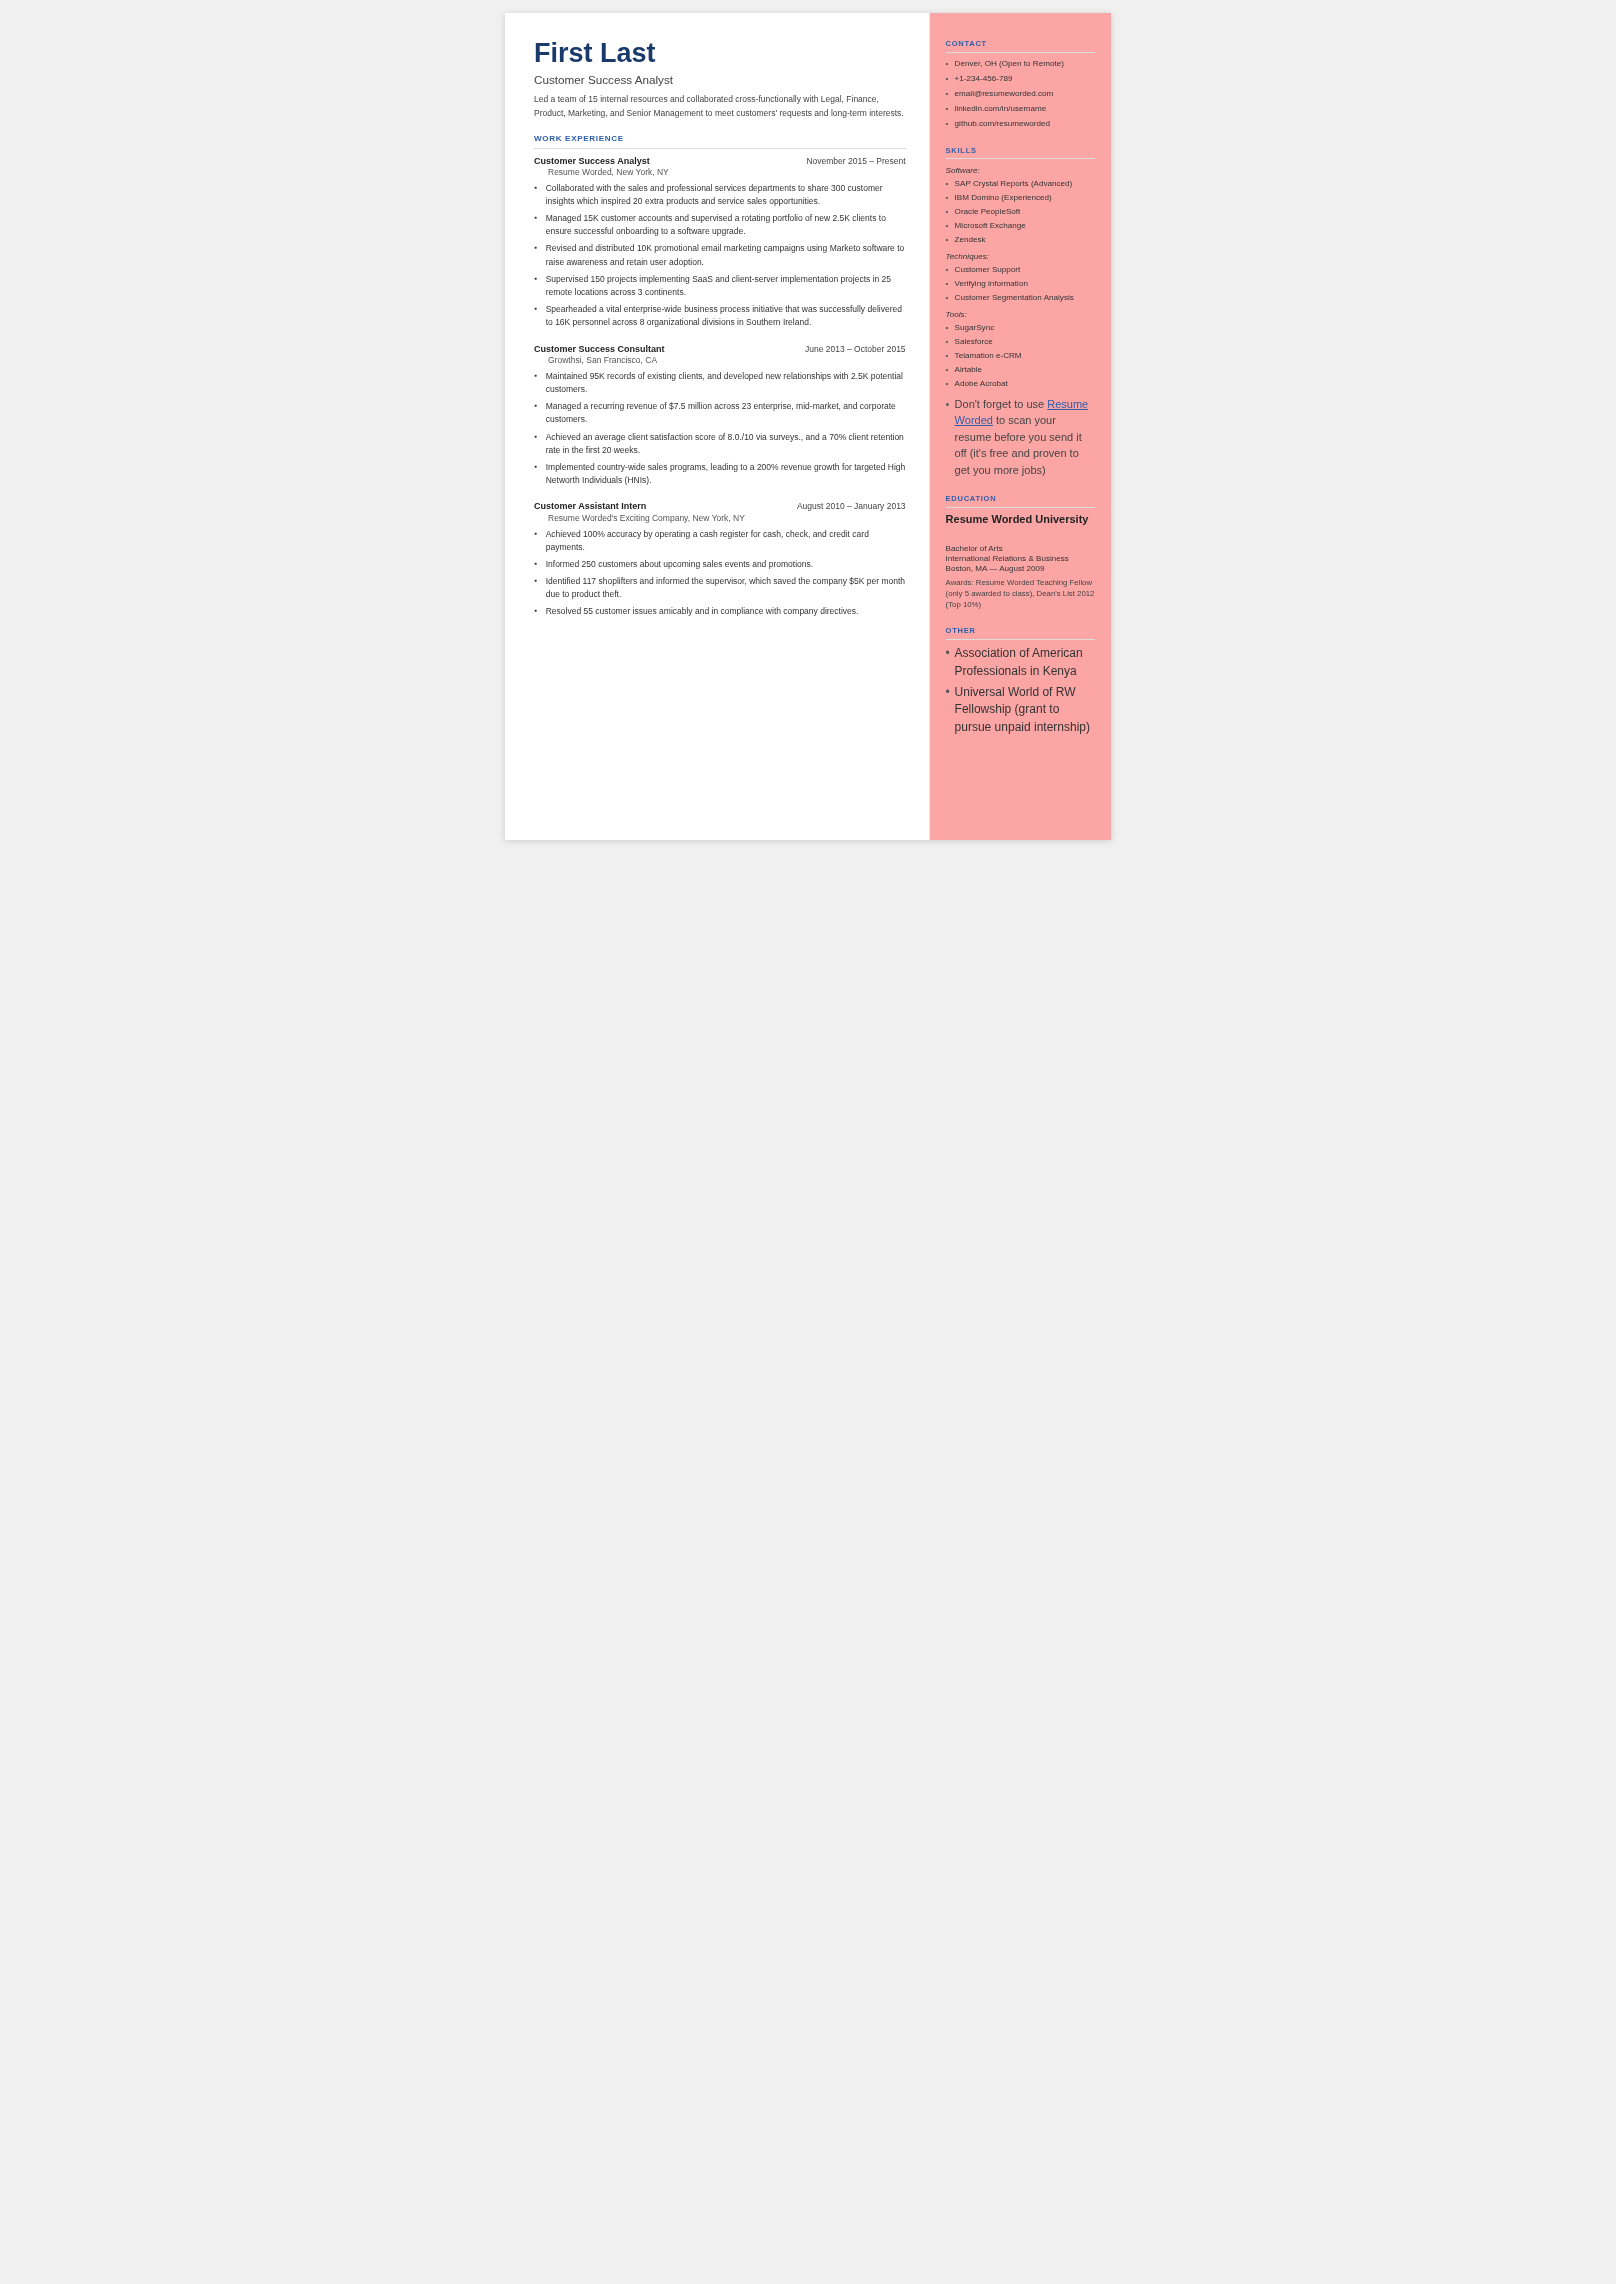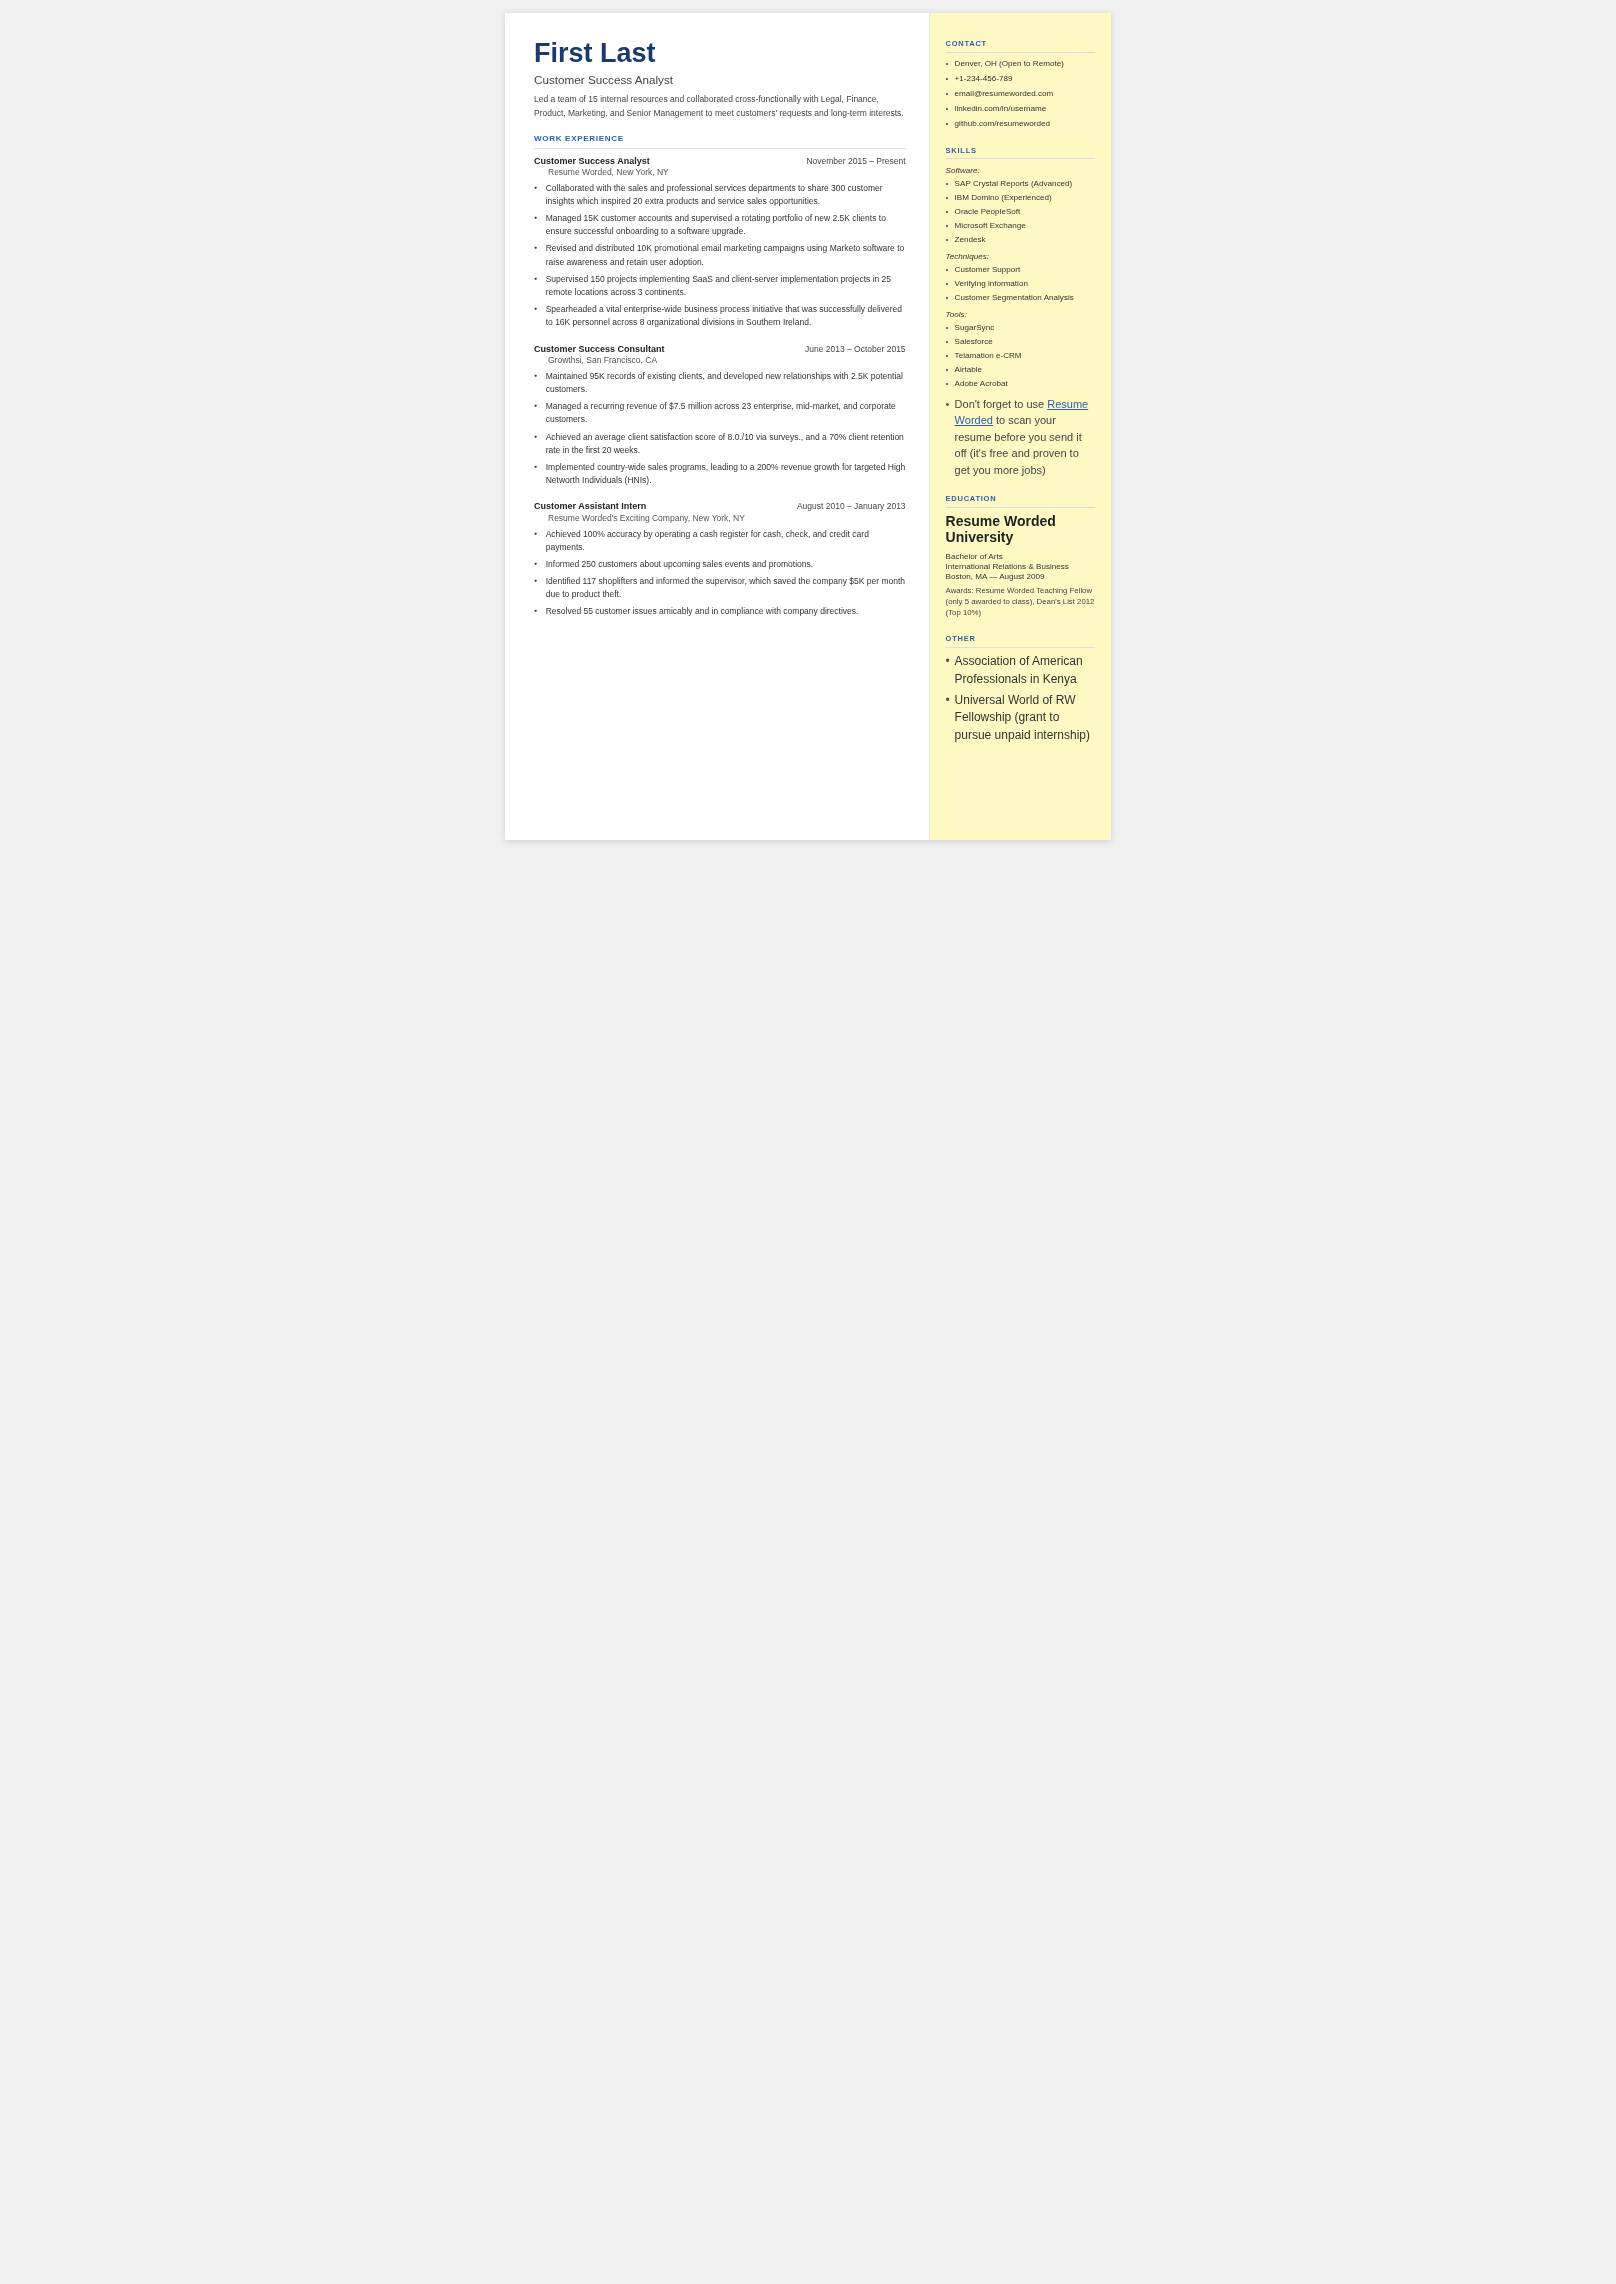--- a/index.html
+++ b/index.html
@@ -95,21 +95,21 @@
       position: absolute;
       left: 0;
       top: 0;
       font-size: 5.2px;
       color: #333;
       line-height: 2.1;
     }
     
     .right-col {
       width: 182px;
-      background: #fef9c3;
+      background: #fca5a5;
       padding: 26px 15.6px 26px 15.6px;
       border-left: 0.7px solid #e8e8e8;
     }
     .right-section {
       margin-bottom: 15.6px;
     }
     .right-section-title {
       font-size: 7.5px;
       font-weight: 700;
       color: #2e5eaa;
@@ -173,24 +173,24 @@
       content: '•';
       position: absolute;
       left: 0;
       color: #555;
     }
     .rw-link {
       color: #2e5eaa;
       text-decoration: underline;
     }
     .edu-school {
-      font-size: 14px;
+      font-size: 11px;
       font-weight: 700;
       color: #222;
-      margin-bottom: 7px;
+      margin-bottom: 19px;
     }
     .edu-degree {
       font-size: 8.1px;
       color: #333;
       margin-bottom: 1.3px;
     }
     .edu-field {
       font-size: 8.1px;
       color: #333;
       margin-bottom: 1.3px;

